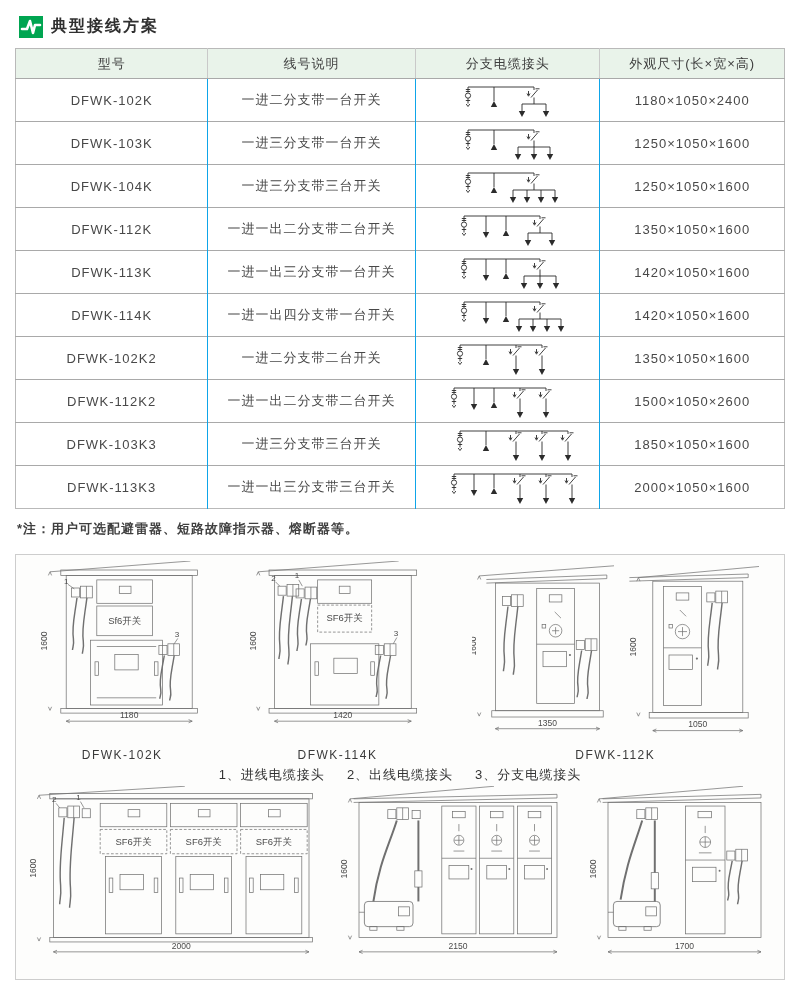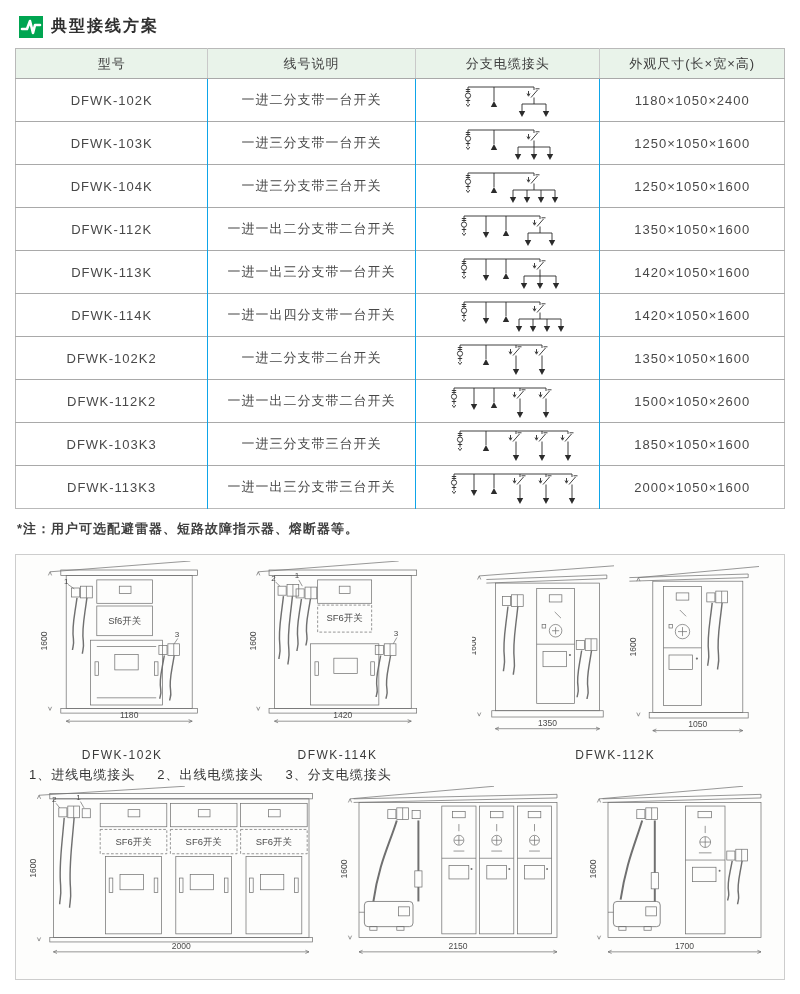--- a/index.html
+++ b/index.html
@@ -37,21 +37,21 @@
   .note { font-size: 13px; color: #3f3f3f; margin: 11px 0 16px 2px; letter-spacing: 1px; font-weight: bold; }
   .outline-panel {
     border: 1px solid #cdcdcd; background: #fdfdfc;
     margin-top: 2px; padding: 6px 2px 4px 2px;
   }
   .draw-row { display: flex; justify-content: space-around; align-items: flex-end; }
   figure.drawing { text-align: center; }
   .pair-group { display: flex; flex-direction: column; align-items: center; }
   .pair-svgs { display: flex; align-items: flex-start; gap: 10px; }
   .model-label { font-size: 12px; color: #3a3a3a; letter-spacing: 1.5px; margin-top: 3px; min-height: 14px; }
-  .legend { font-size: 13px; color: #333; margin: 4px 0 2px 0; letter-spacing: 1px; }
+  .legend { text-align: center; font-size: 13px; color: #333; margin: 4px 0 2px 0; letter-spacing: 1px; }
   .legend span { margin: 0 11px; }
 </style>
 </head>
 <body>
 
 <div class="page">
 
   <div class="section-header">
     <span class="sec-icon">
       <svg width="24" height="22" viewBox="0 0 24 22">

